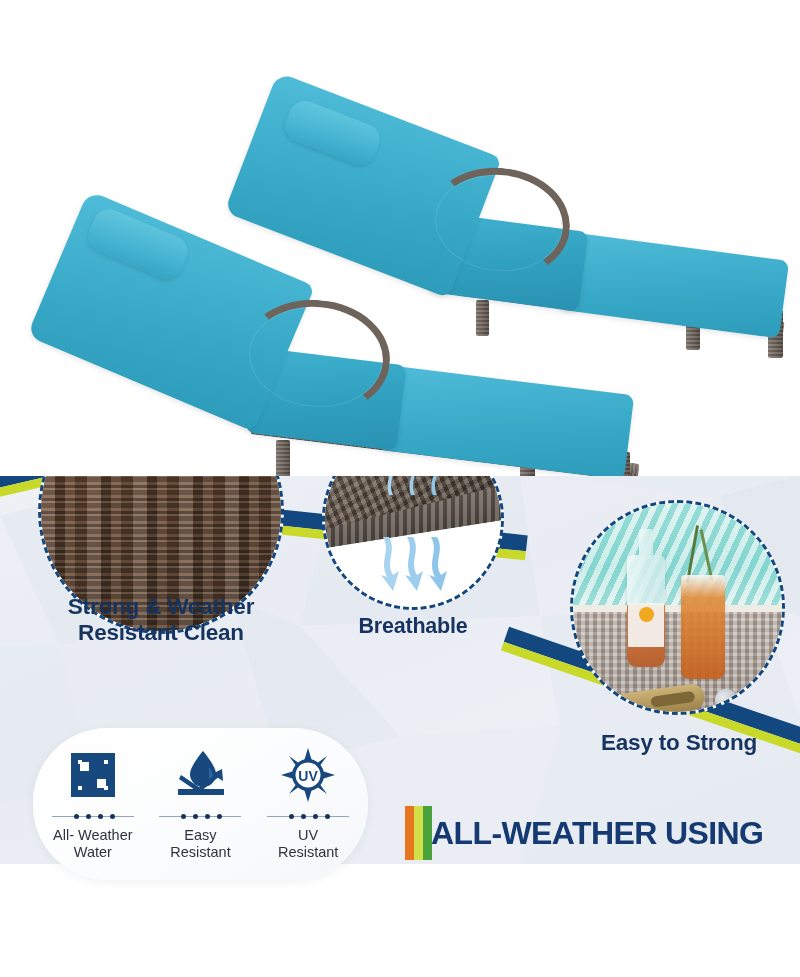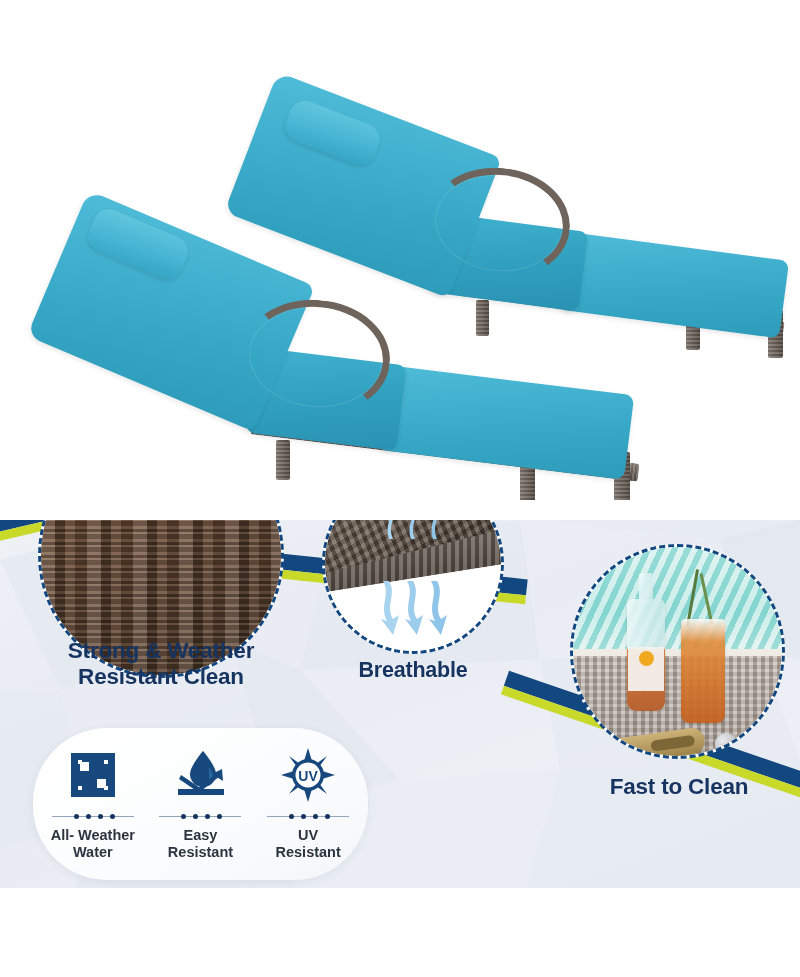--- a/index.html
+++ b/index.html
@@ -53,21 +53,21 @@
   .armring{
     position:absolute;
     border:7px solid #6e645c;
     border-bottom-color:transparent;
     border-radius:50%;
     box-shadow:inset 0 0 0 1px rgba(255,255,255,.12);
   }
 
   
   .info-panel{
-    position:absolute;left:0;top:520px;width:800px;height:388px;
+    position:absolute;left:0;top:476px;width:800px;height:388px;
     background:linear-gradient(160deg,#eef1f6 0%,#e7ebf2 40%,#eceff5 70%,#e9edf3 100%);
     overflow:hidden;
   }
   .poly{position:absolute;opacity:.55;}
 
   
   .ribbon{position:absolute;transform-origin:left center;}
   .ribbon .navy{background:#12477f;height:16px;}
   .ribbon .lime{background:#c8d92a;height:9px;}
   .ribbon.r-left{left:-20px;top:0;width:300px;transform:rotate(-13deg);}
@@ -164,21 +164,21 @@
     box-shadow:0 2px 10px rgba(40,60,90,.07);
     display:flex;align-items:center;justify-content:space-around;
     padding:0 6px;box-sizing:border-box;
   }
   .badge{width:104px;display:flex;flex-direction:column;align-items:center;}
   .badge-icon{height:56px;display:flex;align-items:center;justify-content:center;}
   .dotline{width:82px;height:9px;margin:9px 0 6px;position:relative;}
   .dotline .bar{position:absolute;left:0;right:0;top:4px;height:1px;background:#93a3bb;}
   .dotline .d{position:absolute;top:2px;width:5px;height:5px;border-radius:50%;background:#16345f;}
   .badge-label{
-    color:#2c3440;font-size:14.5px;line-height:1.18;text-align:center;font-weight:700;
+    color:#2c3440;font-size:14.5px;line-height:1.18;text-align:center;font-weight:400;
   }
 
   
   .headline{position:absolute;left:405px;top:806px;display:flex;align-items:center;}
   .bars{display:flex;height:54px;margin-right:2px;}
   .bars span{display:block;width:9px;height:100%;}
   .headline-text{
     color:#153a72;font-size:32px;font-weight:700;letter-spacing:-.6px;
     margin-left:-3px;white-space:nowrap;
   }
@@ -303,21 +303,21 @@
           <div class="liq"></div>
           <div class="lbl"></div>
           <div class="dot"></div>
         </div>
         <div class="glass"></div>
         <div class="tongs"></div>
         <div class="coin"></div>
       </div>
     </div>
     <div class="fcaption" style="left:586px;top:254px;width:186px;font-size:22.5px;">
-      <div>Fast to Clean</div>
+      <div>Easy to Strong</div>
     </div>
   </div>
 
   <div class="badge-card">
 
     <div class="badge">
       <div class="badge-icon">
         <svg width="50" height="50" viewBox="0 0 50 50">
           <g fill="#17487e">
             <rect x="3" y="3" width="7" height="44"></rect>
@@ -402,15 +402,23 @@
         <div class="d" style="left:46px"></div>
           <div class="d" style="left:58px"></div>
       </div>
       <div class="badge-label">
         <div>UV</div>
         <div>Resistant</div>
       </div>
     </div>
   </div>
 
+  <div class="headline">
+    <div class="bars">
+      <span style="background:#e8761f"></span>
+      <span style="background:#d4e04a"></span>
+      <span style="background:#4aa23c"></span>
+    </div>
+    <div class="headline-text">ALL-WEATHER USING</div>
+  </div>
 
   <div class="bottom-white"></div>
 </div>
 
 </body></html>

